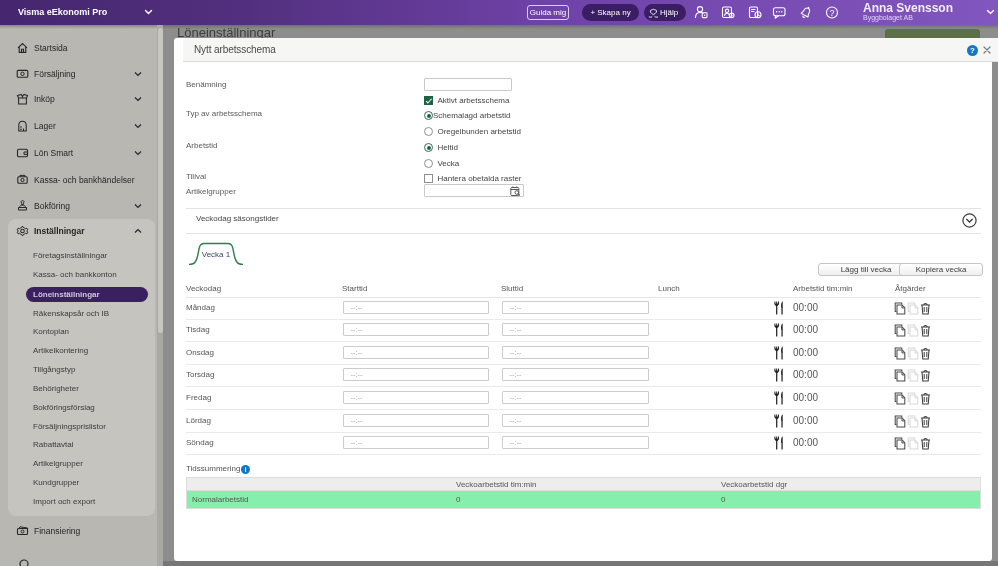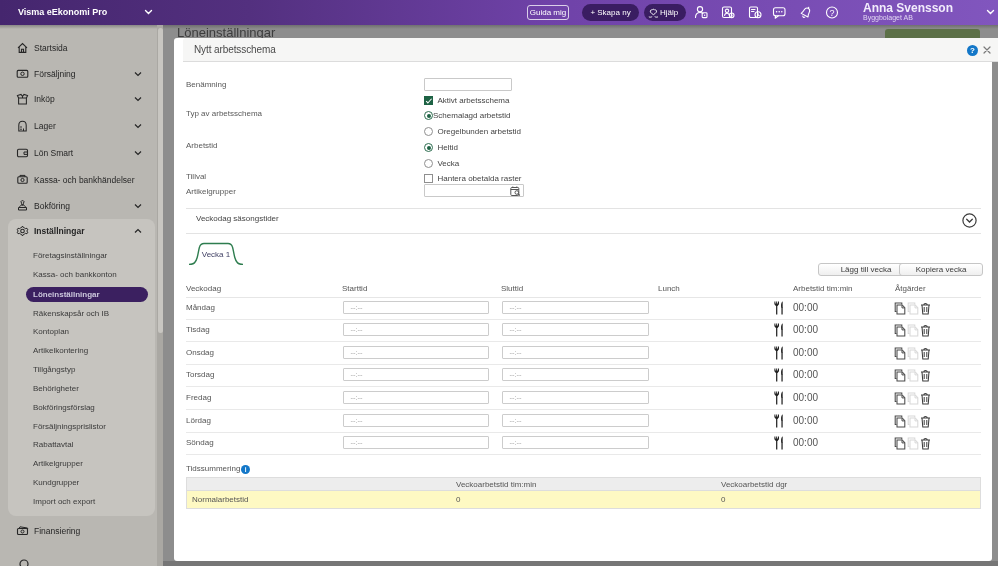--- a/index.html
+++ b/index.html
@@ -75,21 +75,21 @@
 .drow .in1 { position:absolute; left:156.5px; top:4px; width:146px; height:13px; border:1px solid #ccc; border-radius:1px; font-size:7.5px; color:#a9a9a9; line-height:11px; padding-left:7px; }
 .drow .in2 { position:absolute; left:315.5px; top:4px; width:147px; height:13px; border:1px solid #ccc; border-radius:1px; font-size:7.5px; color:#a9a9a9; line-height:11px; padding-left:7px; }
 .drow .fk { position:absolute; left:588px; top:4px; }
 .drow .tm { position:absolute; left:607px; top:0; line-height:22px; font-size:10px; color:#555; }
 .drow .ac { position:absolute; left:708px; top:5px; width:38px; } .drow .ac svg { position:absolute; top:0; }
 
 #tsum { position:absolute; left:12px; top:426px; font-size:8px; color:#555; }
 #tstable { position:absolute; left:12px; top:439px; width:795px; border:1px solid #ddd; }
 #tsh { height:13px; background:#ededed; border-bottom:1px solid #ddd; position:relative; font-size:8px; color:#555; }
 #tstable .vline { position:absolute; top:0; width:1px; height:31px; background:#ddd; }
-#tsd { height:17px; background:#fef9c3; position:relative; font-size:8px; color:#555; }
+#tsd { height:17px; background:#86efac; position:relative; font-size:8px; color:#555; }
 
 #mfoot { position:absolute; left:0; top:498px; width:818px; height:25px; border-top:1px solid #e0e0e0; background:#fdfdfd; }
 .fbtn { position:absolute; top:6px; height:14px; border-radius:3px; font-size:8px; text-align:center; line-height:13px; }
 .fb1 { border:1px solid #bdbdbd; background:linear-gradient(#fff,#efefef); color:#3a3a3a; }
 .fbd { border:1px solid #ddd; background:#f7f7f7; color:#ababab; }
 #spara { left:633px; width:83px; background:#457f0e; border:1px solid #3c7008; color:#fff; }
 #avbryt { left:723px; width:85px; border:1px solid #bdbdbd; background:linear-gradient(#fff,#efefef); color:#3a3a3a; }
 </style>
 </head>
 <body>

